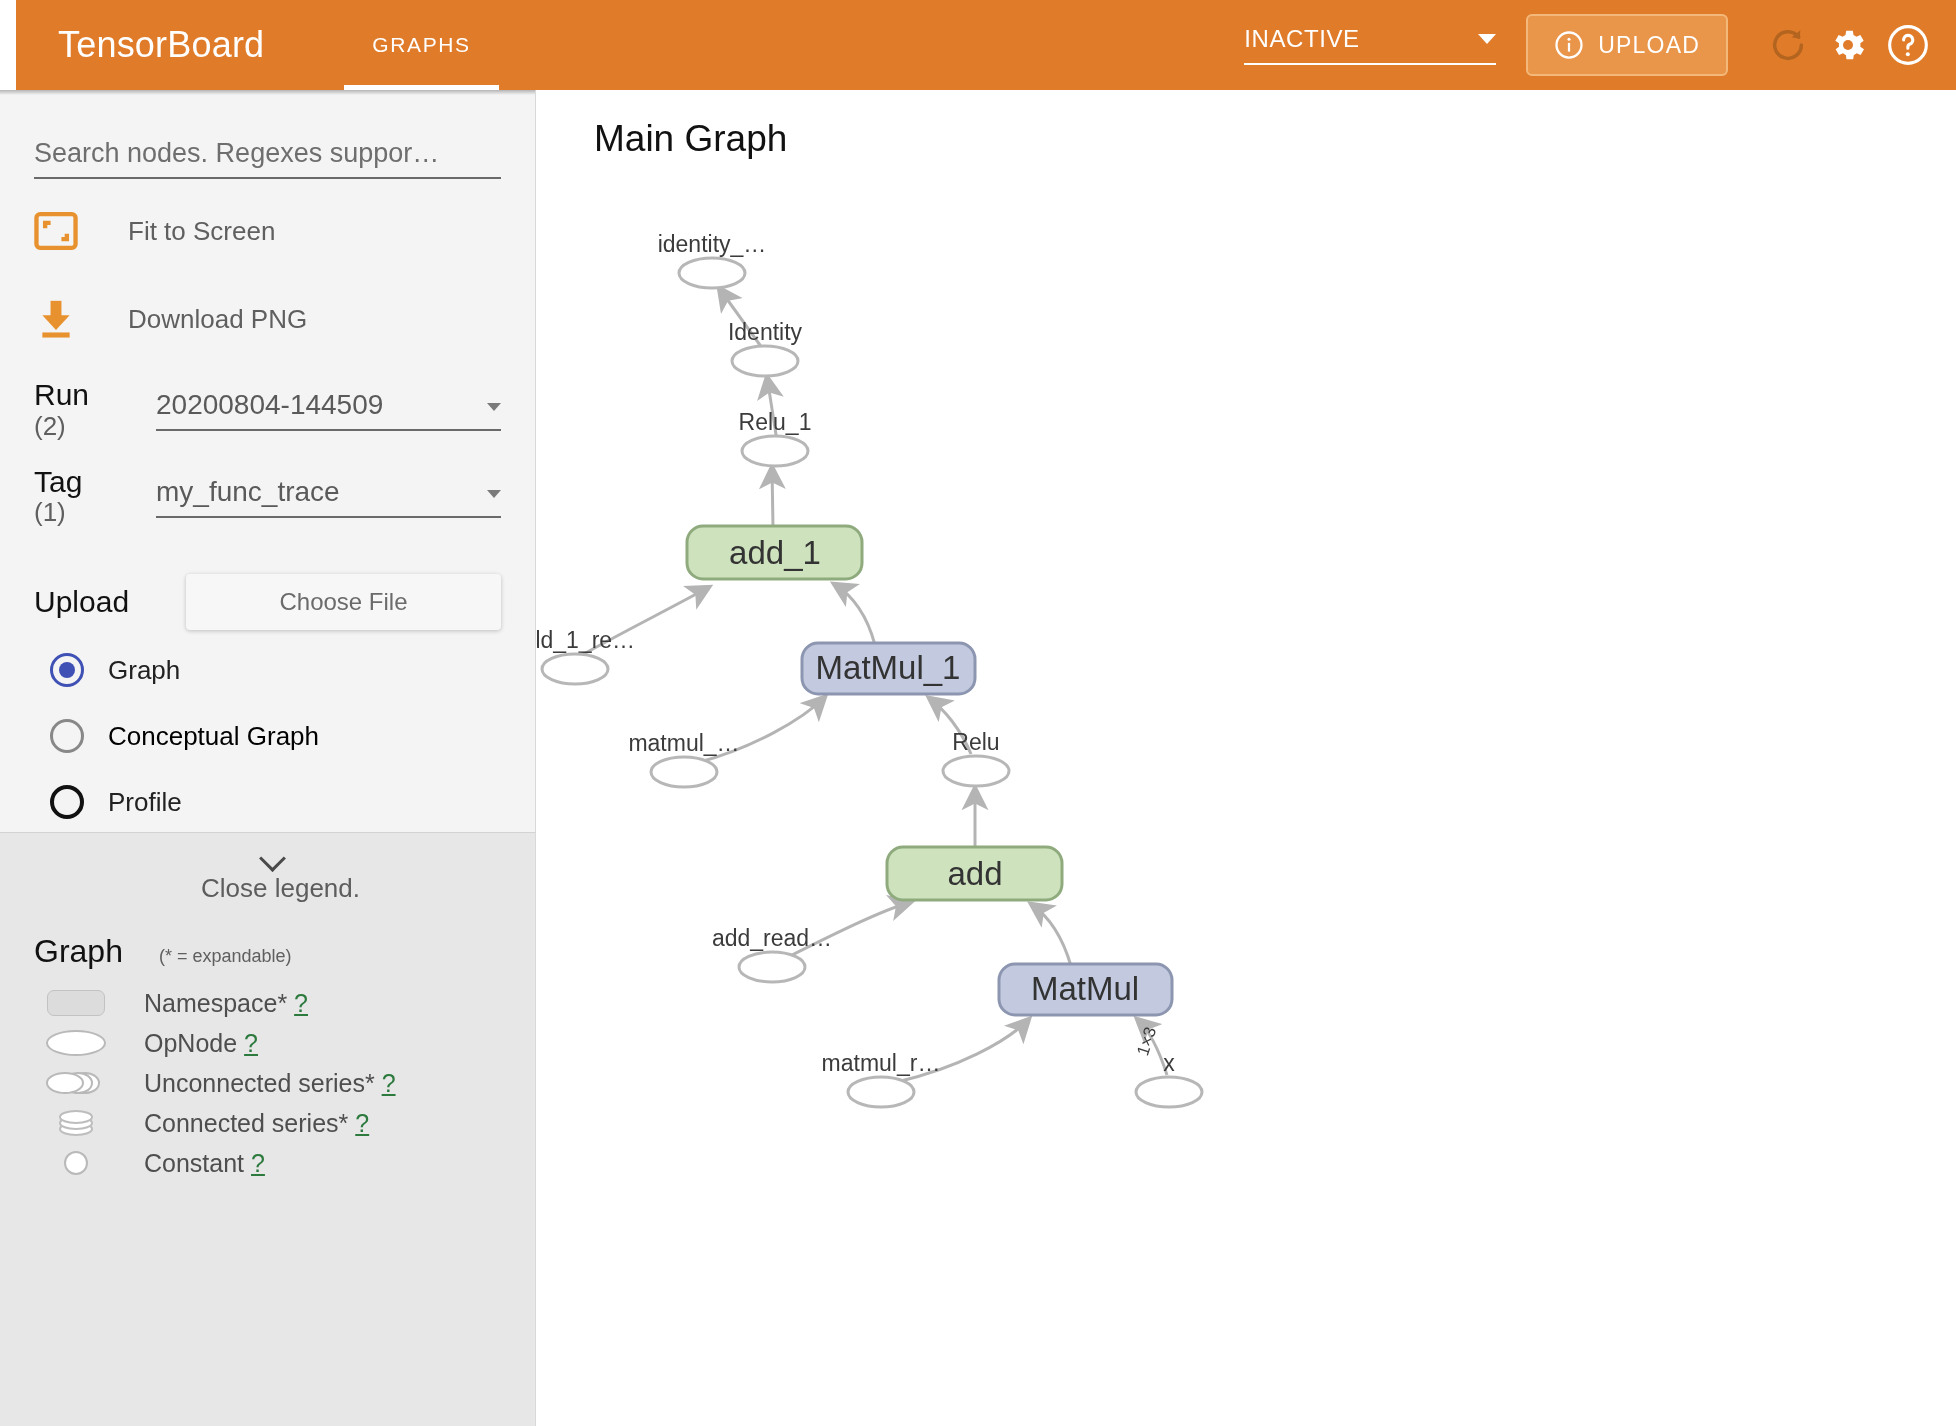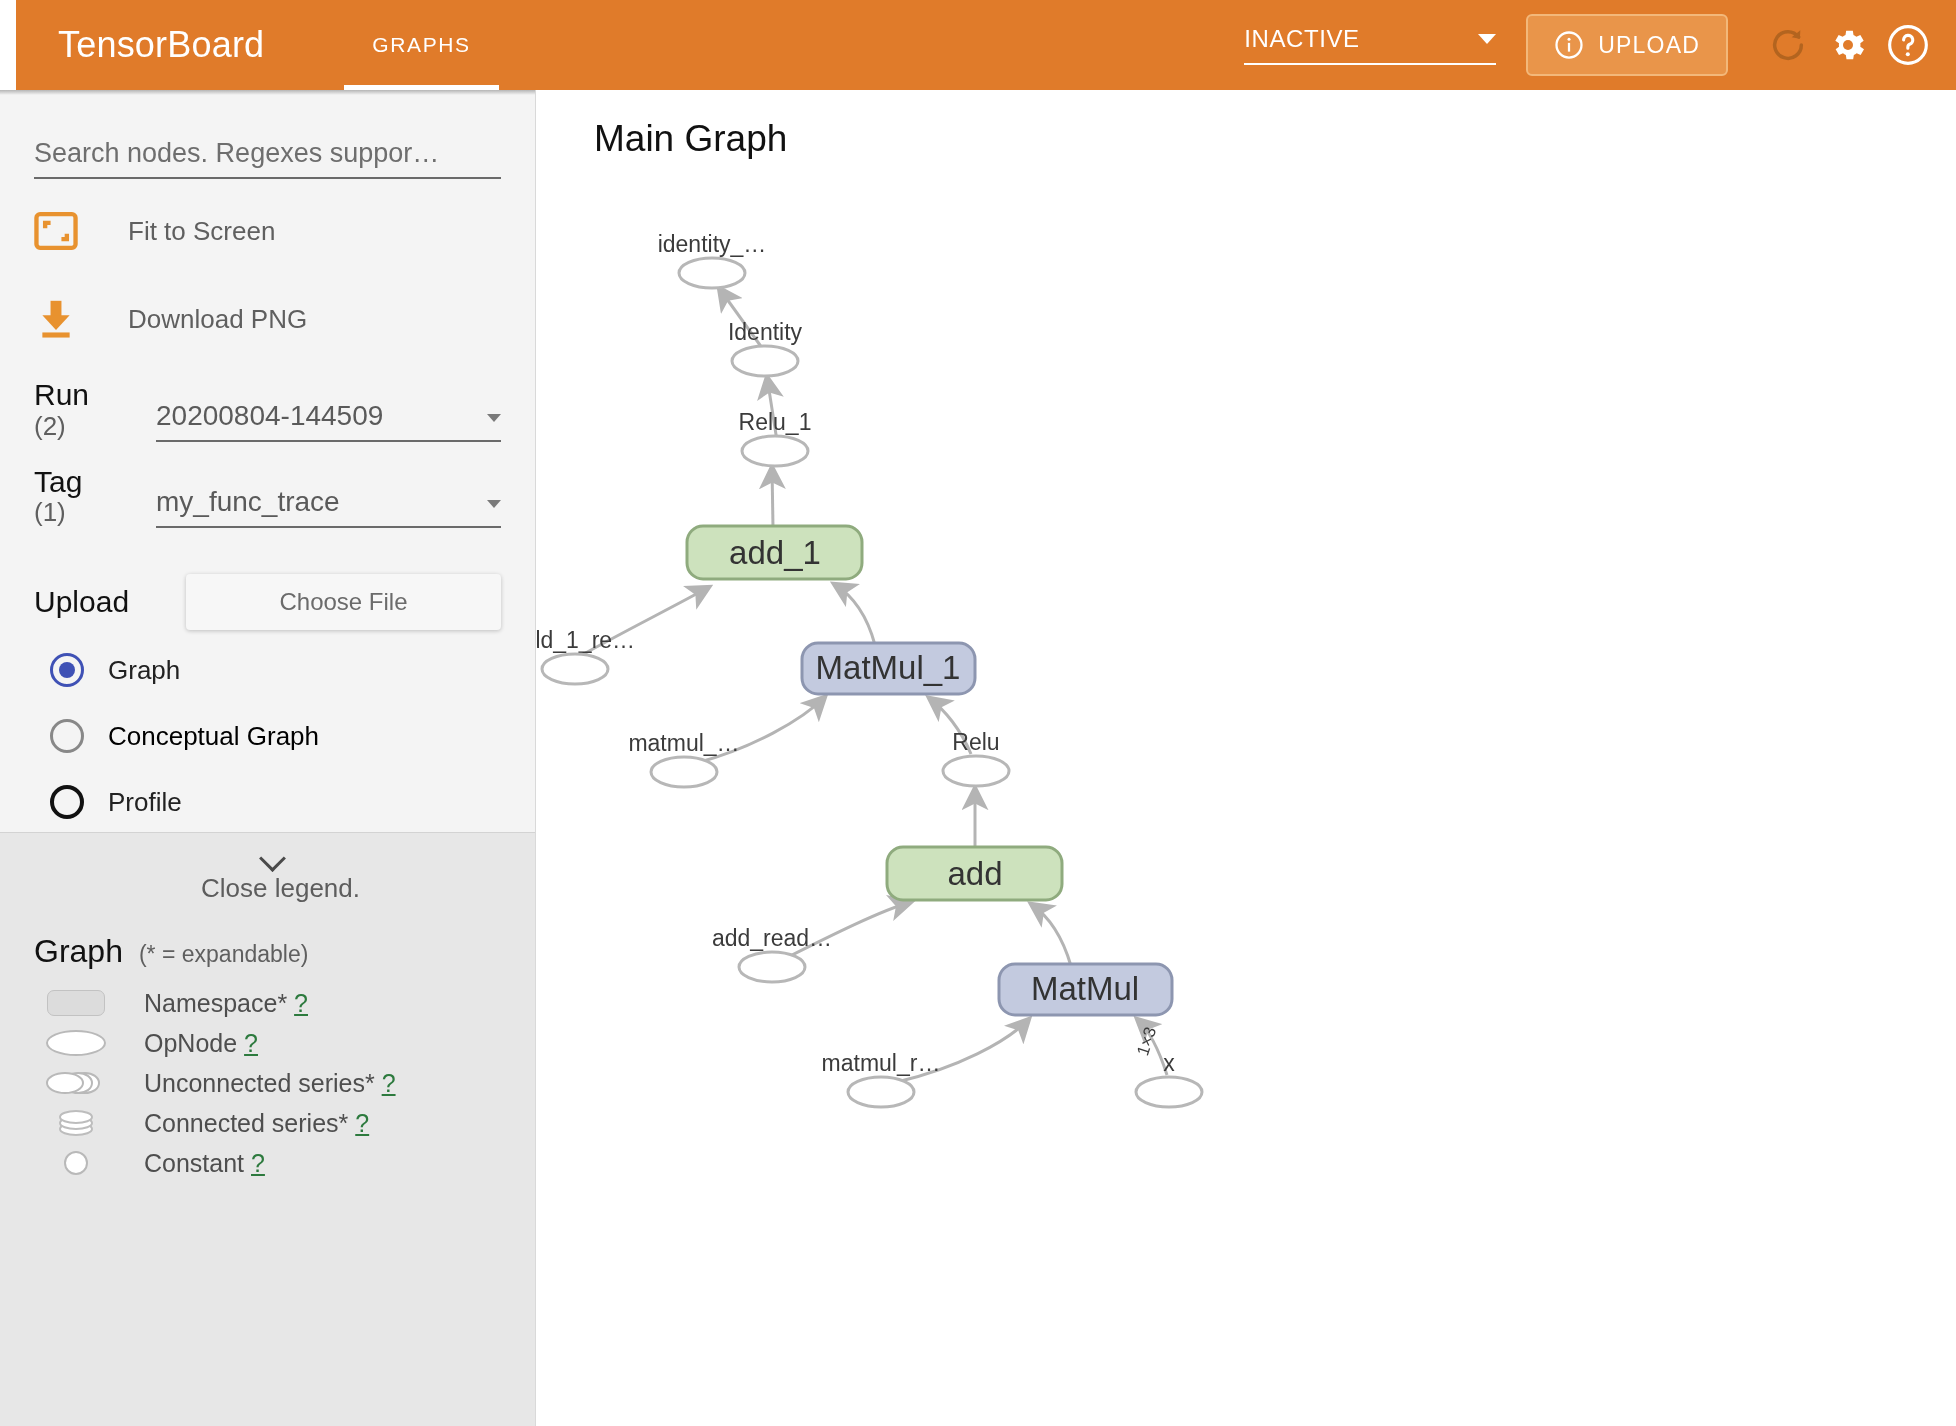--- a/index.html
+++ b/index.html
@@ -115,21 +115,21 @@
 
   .action-row {
     display: flex; align-items: center;
     height: 72px; margin-top: 16px;
     cursor: pointer;
   }
   .action-row .ico { width: 72px; display: flex; justify-content: flex-start; }
   .action-row .lbl { font-size: 26px; color: #5f5f5f; margin-left: 22px; }
 
   .field-row {
-    display: flex; align-items: flex-end;
+    display: flex; align-items: center;
     margin-top: 24px;
   }
   .field-label { width: 122px; flex-shrink: 0; }
   .field-label .main { font-size: 30px; color: #111111; line-height: 1.05; }
   .field-label .count { font-size: 26px; color: #5f5f5f; }
   .field-ctrl {
     flex: 1;
     border-bottom: 2px solid #6a6a6a;
     display: flex; align-items: flex-end;
     padding-bottom: 8px;
@@ -234,21 +234,21 @@
     border-bottom: 3px solid #4a4a4a;
     transform: rotate(45deg);
   }
   .close-legend .lbl { font-size: 26px; color: #5d5d5d; margin-left: 26px; }
 
   .legend-head {
     display: flex; align-items: baseline;
     margin-top: 12px; margin-bottom: 14px;
   }
   .legend-head .g { font-size: 32px; color: #111111; }
-  .legend-head .sub { font-size: 23px; color: #5f5f5f; margin-left: 16px; }
+  .legend-head .sub { font-size: 18px; color: #5f5f5f; margin-left: 36px; }
 
   .legend-item {
     display: flex; align-items: center;
     height: 38px; margin-bottom: 2px;
   }
   .legend-swatch {
     width: 84px; flex-shrink: 0;
     display: flex; align-items: center; justify-content: center;
   }
   .legend-text { font-size: 25px; color: #4e4e4e; margin-left: 26px; white-space: nowrap; }

